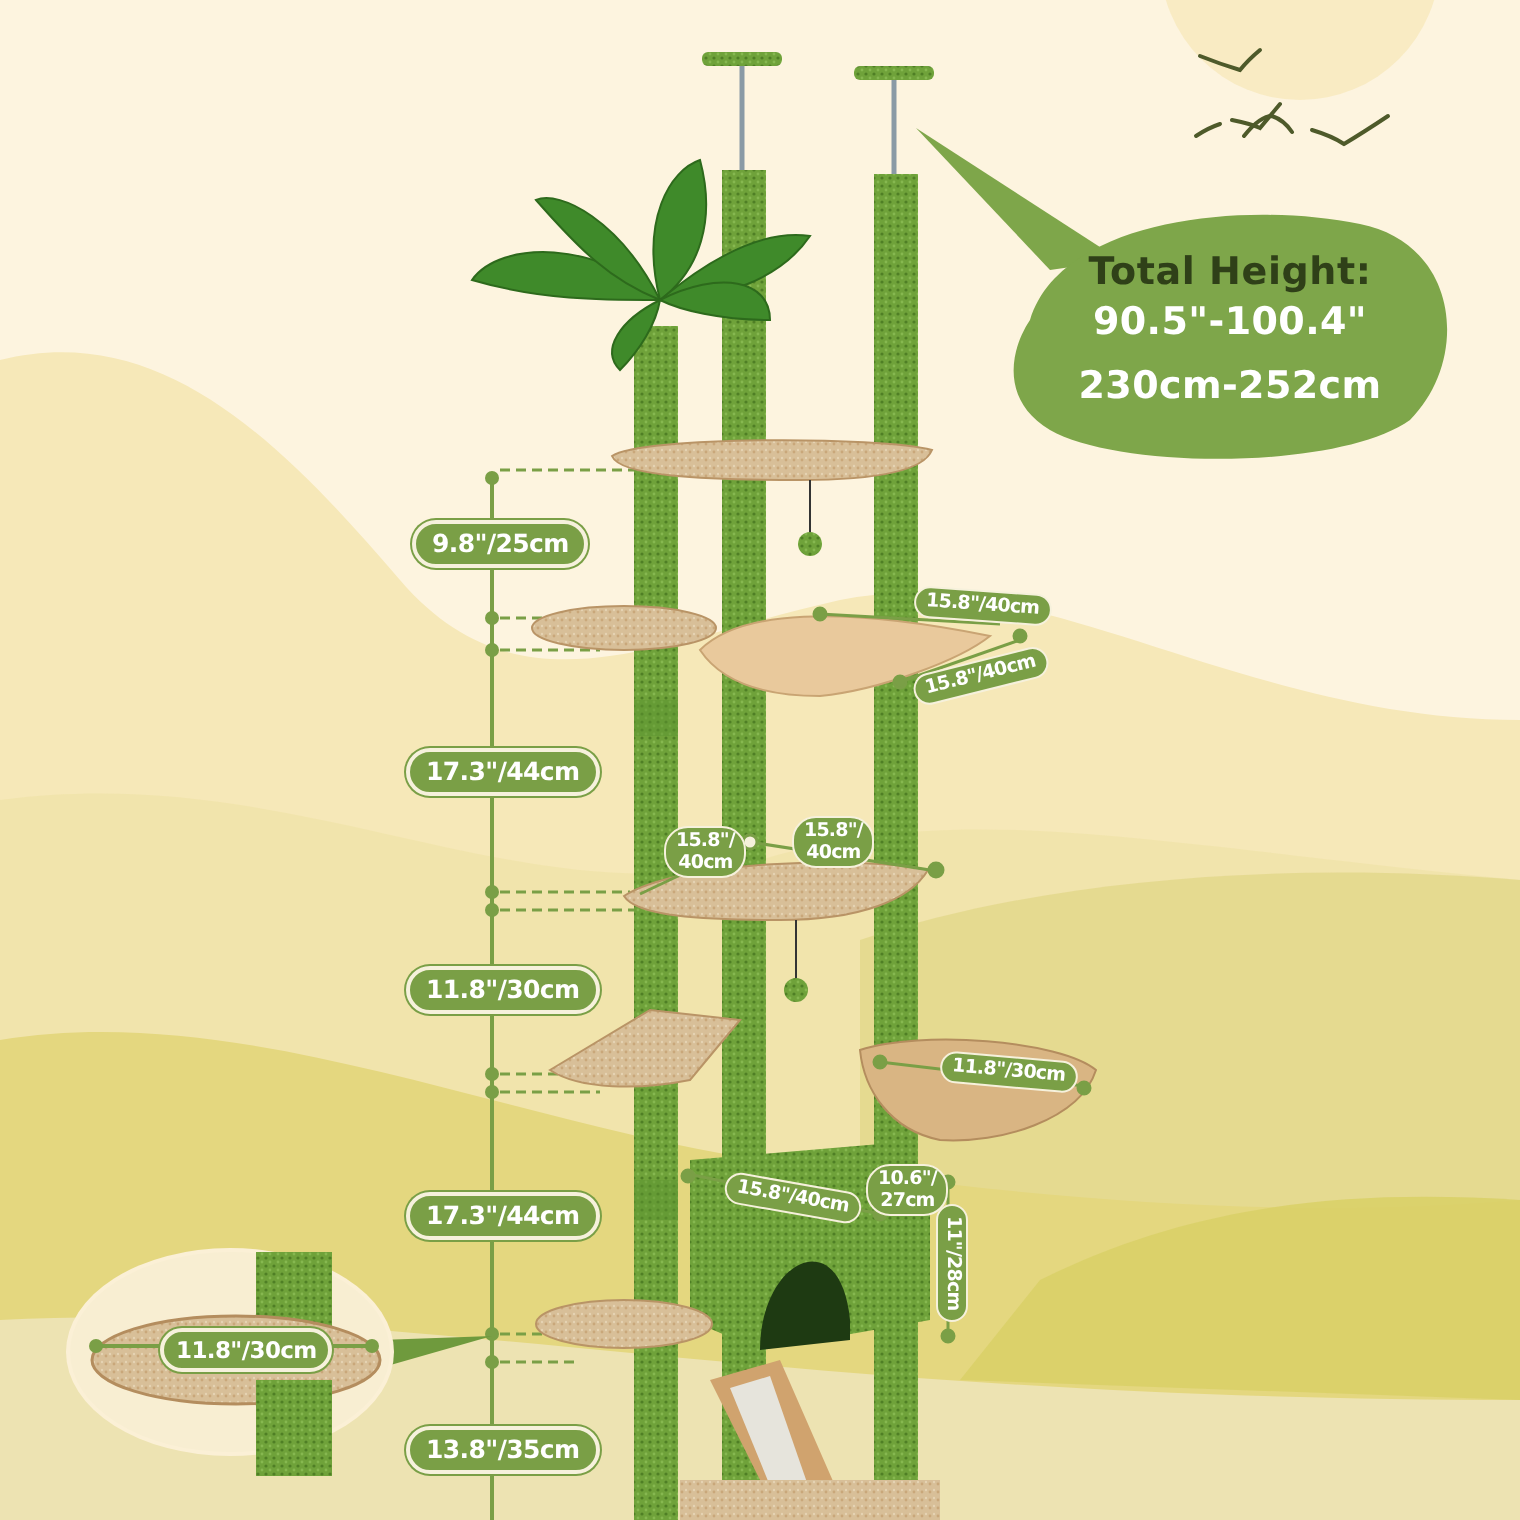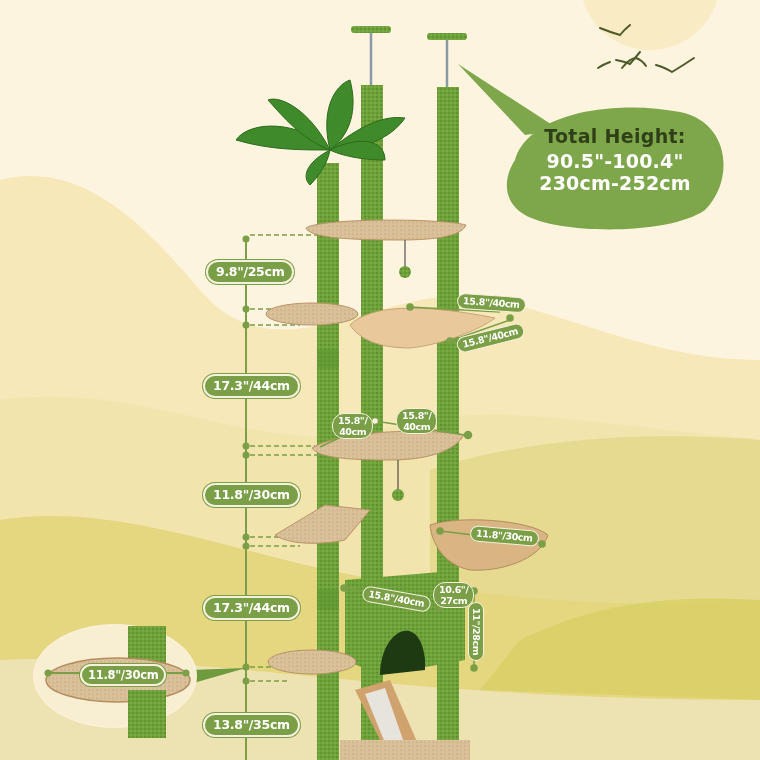--- a/index.html
+++ b/index.html
@@ -5,21 +5,21 @@
   html,body{margin:0;padding:0;}
   body{width:760px;height:760px;overflow:hidden;position:relative;background:#fdf4df;font-family:"DejaVu Sans","Liberation Sans",sans-serif;}
   .scene{position:absolute;inset:0;}
   svg.bg{position:absolute;left:0;top:0;}
   .label-pill{position:absolute;background:#7a9f46;color:#fff;border:2px solid #f6f1dc;border-radius:14px;font-size:12.5px;font-weight:bold;letter-spacing:-0.3px;padding:2px 8px;white-space:nowrap;line-height:16px;box-shadow:0 0 0 1px #7a9f46;}
   .label-small{position:absolute;background:#7a9f46;color:#fff;border:1.5px solid #f6f1dc;border-radius:10px;font-size:9.5px;font-weight:bold;letter-spacing:-0.4px;padding:1px 5px;white-space:nowrap;line-height:12px;}
   .label-stack{position:absolute;background:#7a9f46;color:#fff;border:1.5px solid #f6f1dc;border-radius:12px;font-size:9.5px;font-weight:bold;letter-spacing:-0.4px;padding:1px 5px;line-height:11px;text-align:center;}
   .callout{position:absolute;left:510px;top:112px;width:210px;height:110px;text-align:center;}
   .callout .t1{display:block;color:#2f4018;font-weight:bold;font-size:19px;margin-top:13px;letter-spacing:0.3px;}
   .callout .t2{display:block;color:#fff;font-weight:bold;font-size:19px;margin-top:3px;letter-spacing:0.2px;}
-  .callout .t3{display:block;color:#fff;font-weight:bold;font-size:19px;margin-top:0;letter-spacing:0.2px;}
+  .callout .t3{display:block;color:#fff;font-weight:bold;font-size:19px;margin-top:10px;letter-spacing:0.2px;}
   .vert{writing-mode:vertical-rl;}
 </style>
 </head>
 <body>
 
 <div class="scene">
 
 <svg class="bg" width="760" height="760" viewBox="0 0 760 760">
   <defs>
     <pattern id="fuzz" width="4" height="4" patternUnits="userSpaceOnUse">

